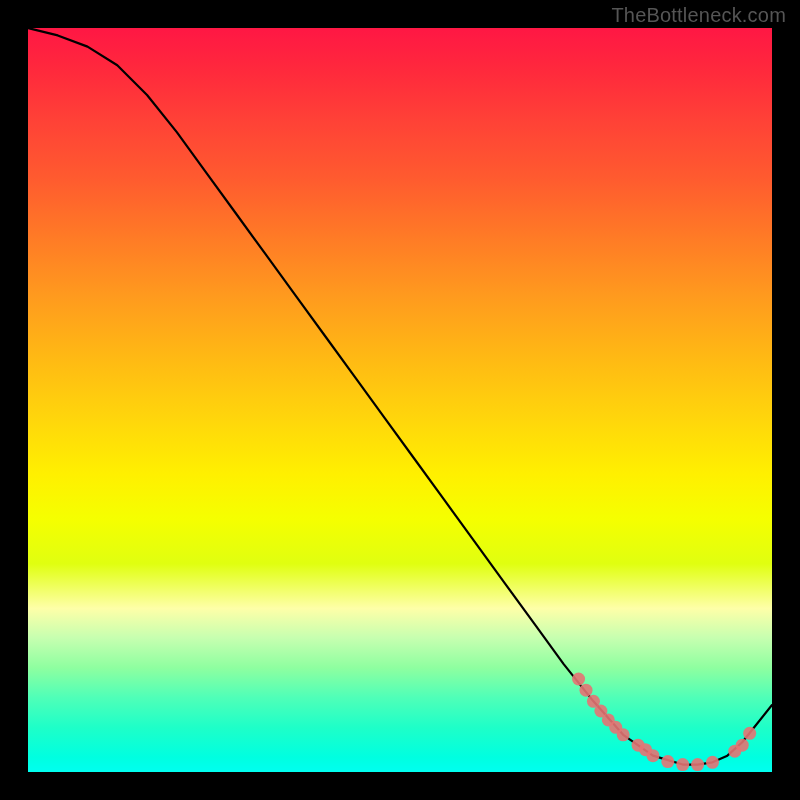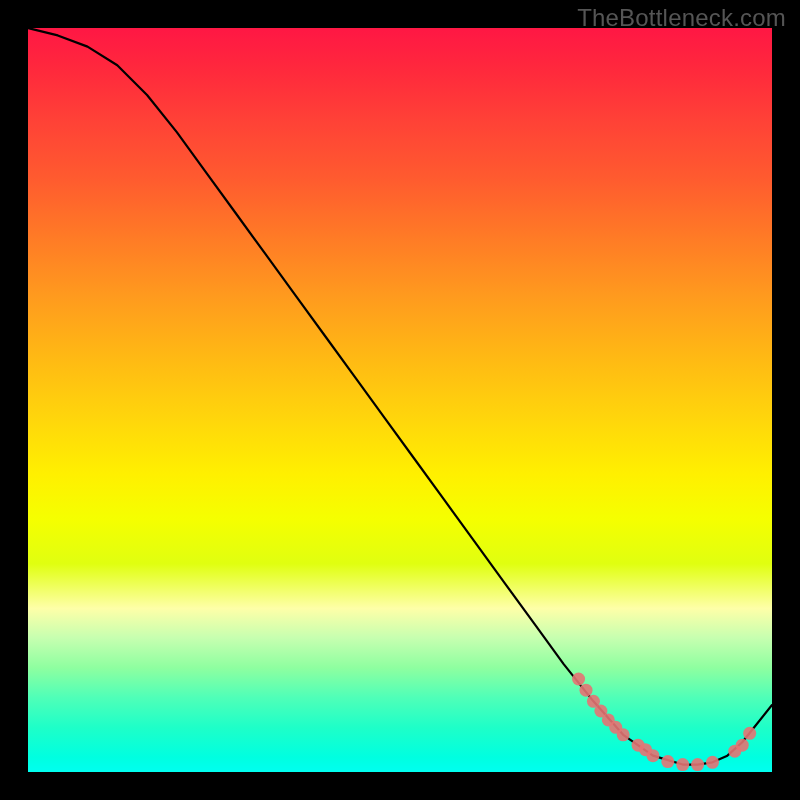--- a/index.html
+++ b/index.html
@@ -15,21 +15,21 @@
     position: relative;
     width: 800px;
     height: 800px;
     background: #000;
   }
   .watermark {
     position: absolute;
     top: 4px;
     right: 14px;
     color: #555;
-    font-size: 24px;
+    font-size: 20px;
     font-weight: 500;
     letter-spacing: 0.2px;
     user-select: none;
   }
   .plot-area {
     position: absolute;
     left: 28px;
     top: 28px;
     width: 744px;
     height: 744px;

